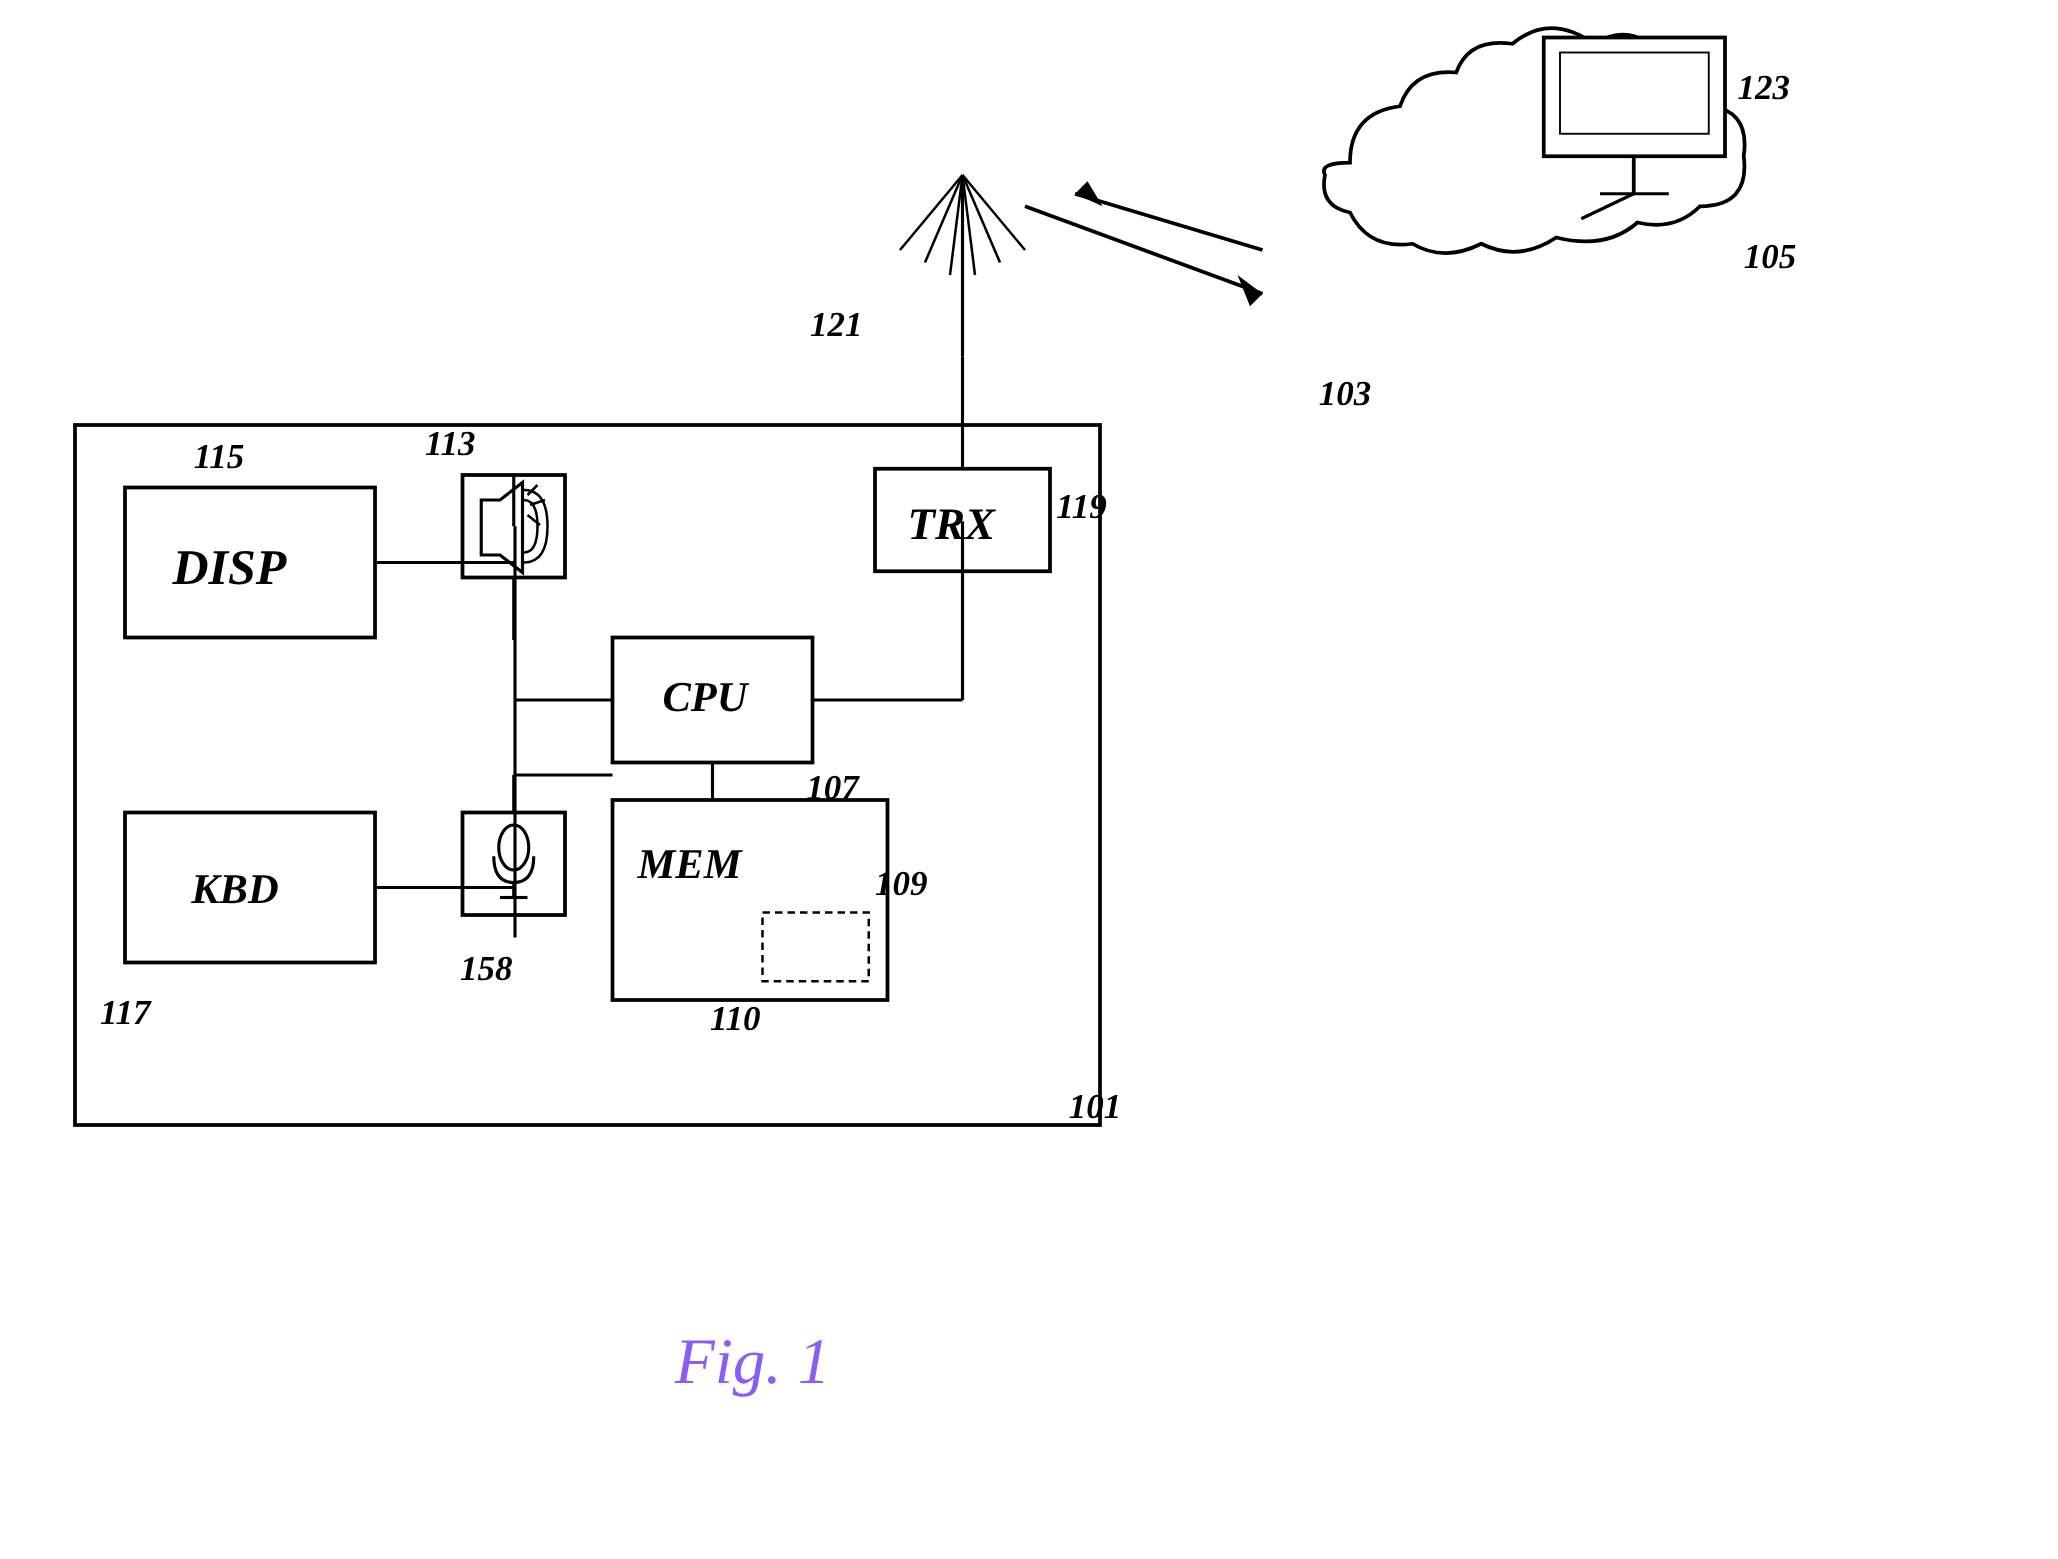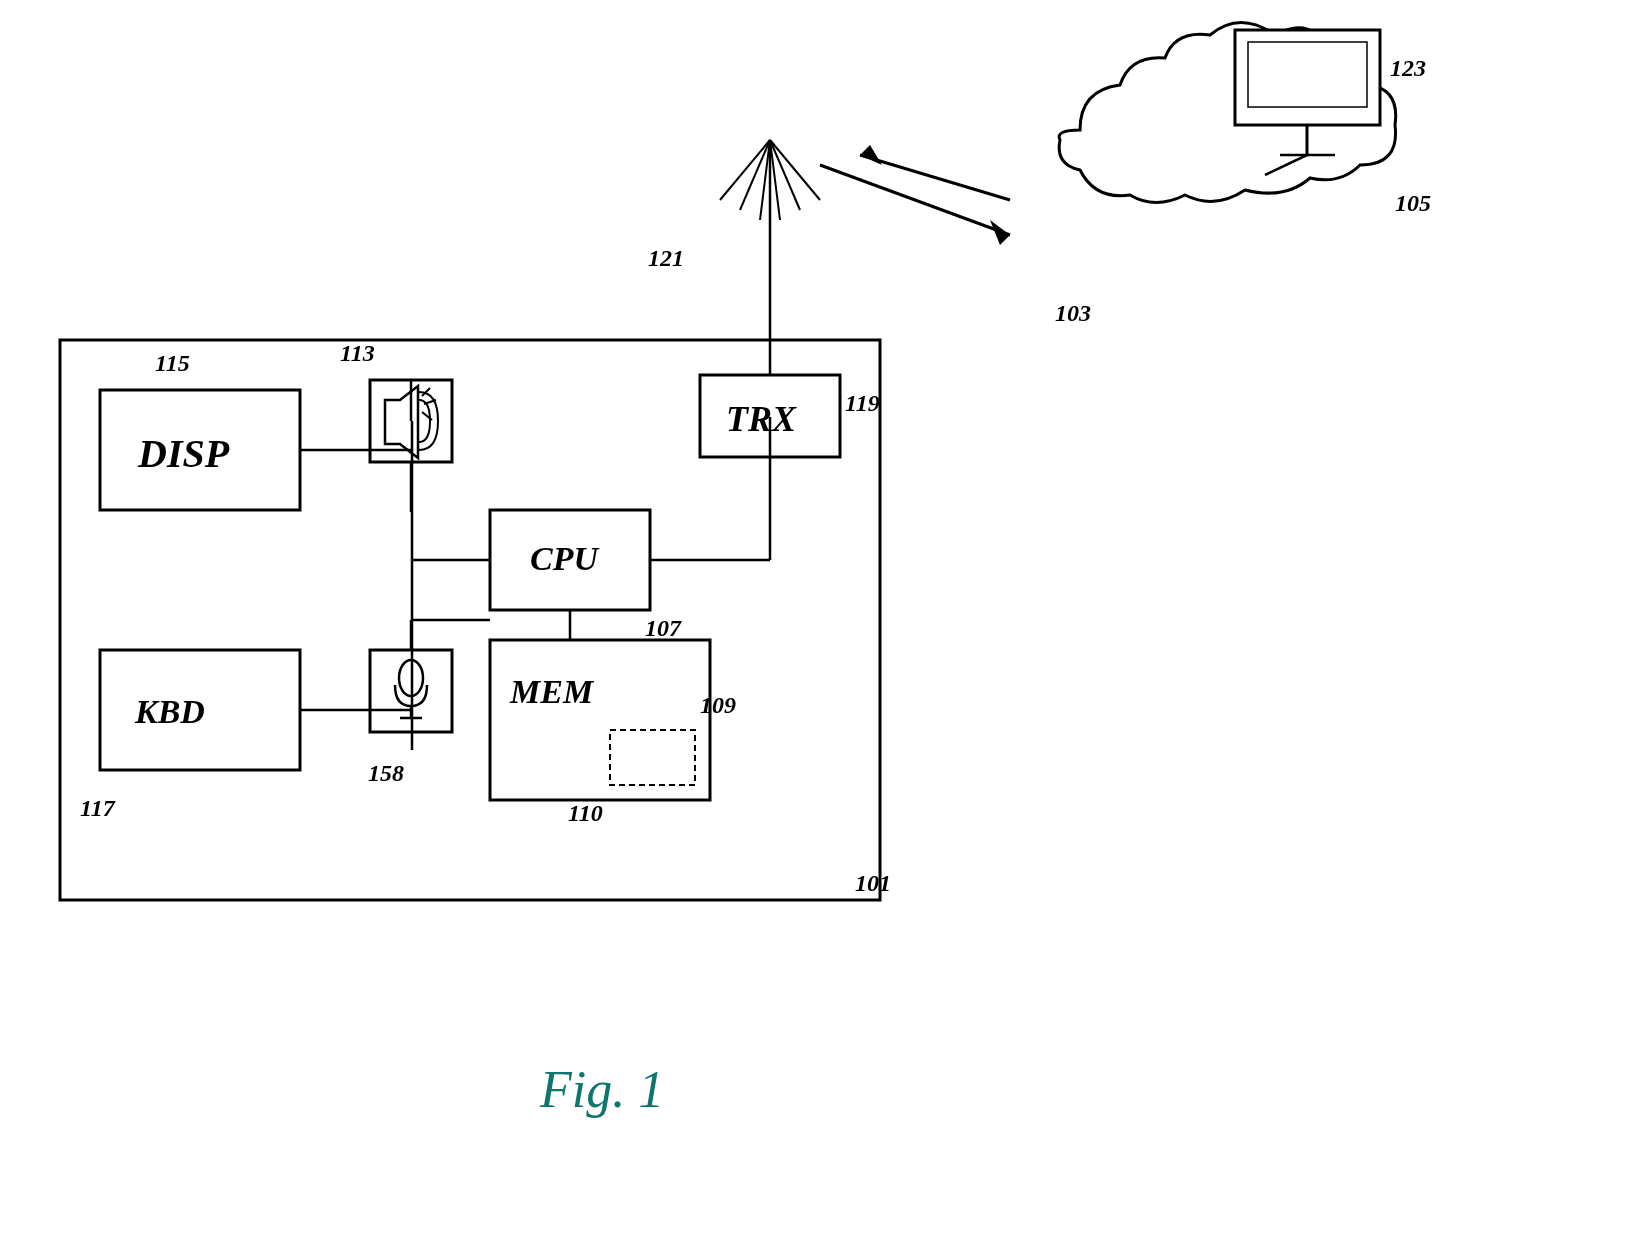--- a/index.html
+++ b/index.html
@@ -16,31 +16,31 @@
       position: absolute;
       top: 0; left: 0;
       width: 1646px;
       height: 1247px;
     }
 
     
     .ref-label {
       position: absolute;
       font-style: italic;
-      font-size: 24px;
+      font-size: 28px;
       font-weight: bold;
       color: #000;
     }
 
     
     .fig-caption {
       position: absolute;
       font-size: 52px;
       font-style: italic;
-      color: #0f766e;
+      color: #8b5cf6;
       font-weight: normal;
     }
 
     
     .svg-overlay {
       position: absolute;
       top: 0; left: 0;
       width: 1646px;
       height: 1247px;
       pointer-events: none;
@@ -147,21 +147,21 @@
     <line x1="1307" y1="155" x2="1260" y2="155" stroke="#000" stroke-width="0"></line>
 
     <line x1="1307" y1="155" x2="1265" y2="175" stroke="#000" stroke-width="2.5"></line>
 
   </svg>
 
   <div class="ref-label" style="left:138px; top:430px; font-size:40px;">DISP</div>
 
   <div class="ref-label" style="left:115px; top:350px;margin-left:40px;">115</div>
 
-  <div class="ref-label" style="left:135px; top:693px; font-size:34px;">KBD</div>
+  <div class="ref-label" style="left:153px; top:693px; font-size:34px;">KBD</div>
 
   <div class="ref-label" style="left:80px; top:795px;">117</div>
 
   <div class="ref-label" style="left:530px; top:540px; font-size:34px;">CPU</div>
 
   <div class="ref-label" style="left:645px; top:615px;">107</div>
 
   <div class="ref-label" style="left:510px; top:673px; font-size:34px;">MEM</div>
 
   <div class="ref-label" style="left:700px; top:660px;margin-top:32px;">109</div>

